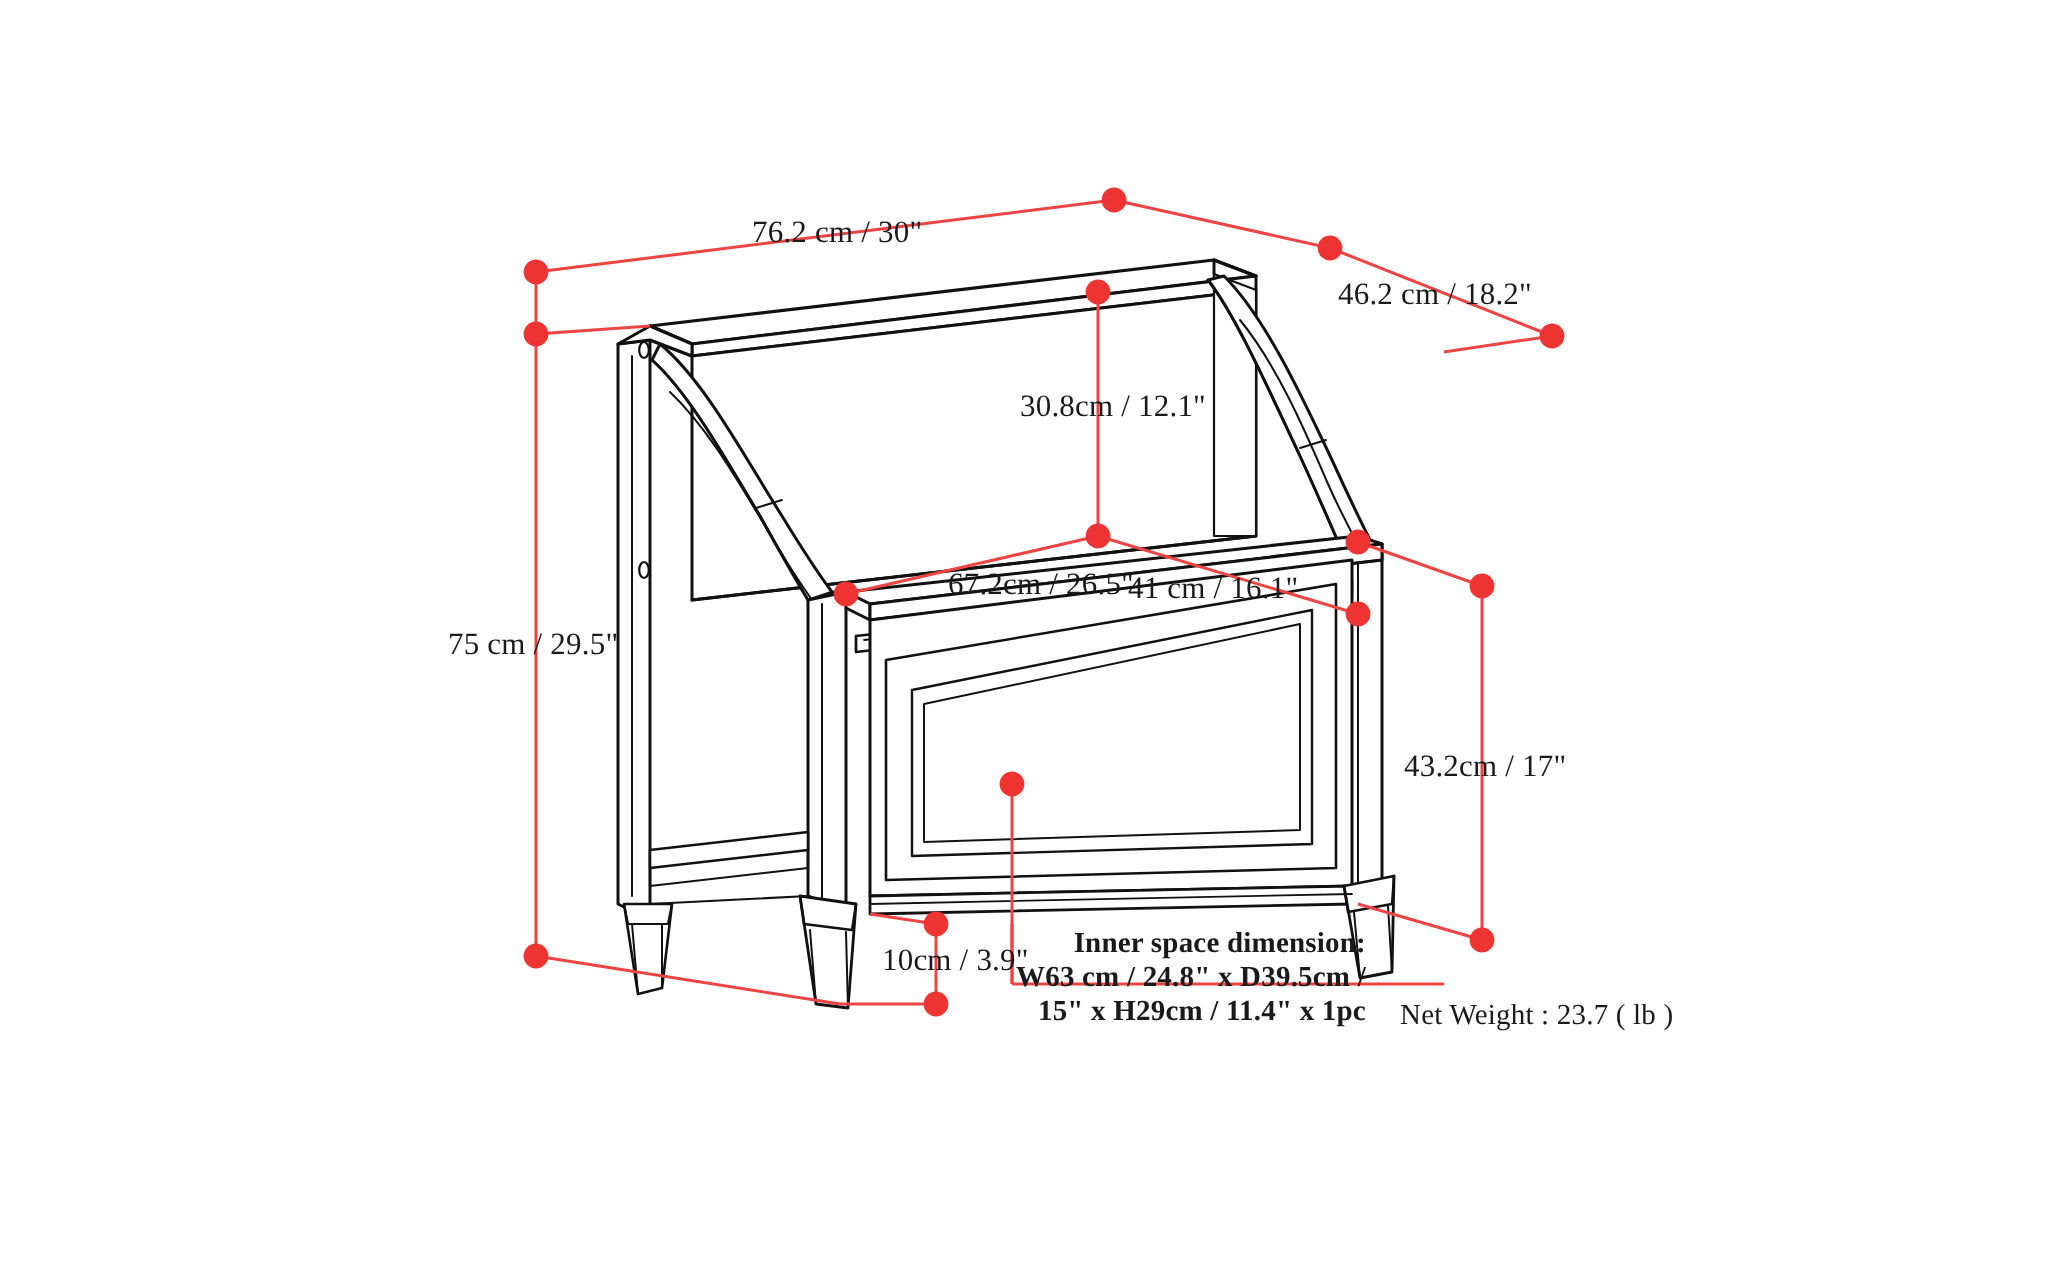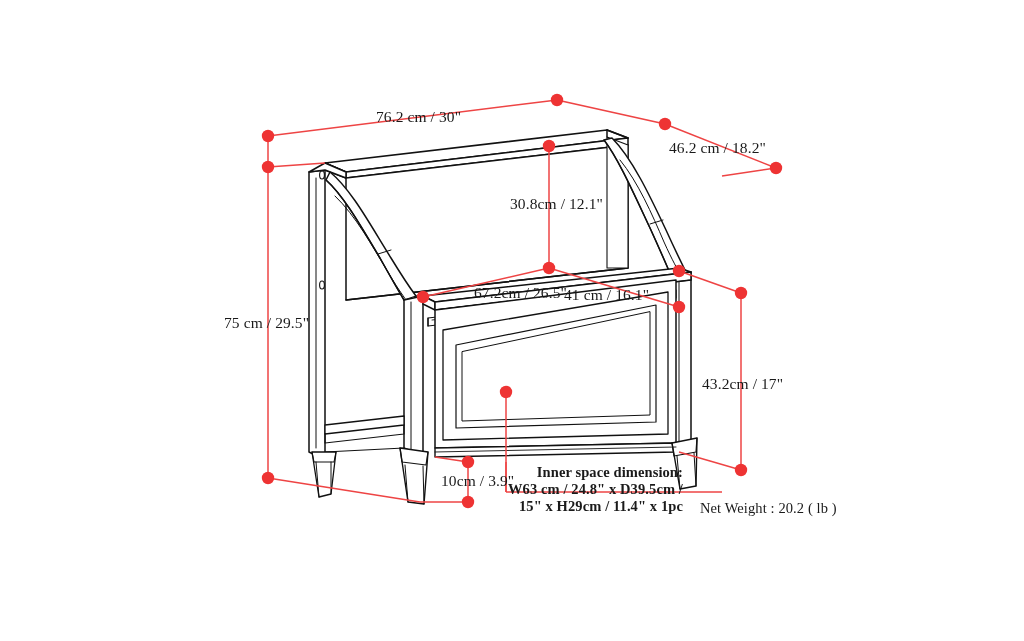--- a/index.html
+++ b/index.html
@@ -203,15 +203,15 @@
   <div class="dim-label lbl-41">41 cm / 16.1"</div>
   <div class="dim-label lbl-432">43.2cm / 17"</div>
   <div class="dim-label lbl-10">10cm / 3.9"</div>
 
   <div class="dim-label lbl-inner">
     <div>Inner space dimension:</div>
     <div>W63 cm / 24.8" x D39.5cm /</div>
     <div>15" x H29cm / 11.4" x 1pc</div>
   </div>
 
-  <div class="dim-label lbl-weight">Net Weight : 20.2 ( lb )</div>
+  <div class="dim-label lbl-weight">Net Weight : 23.7 ( lb )</div>
 
 </div>
 
 </body></html>

